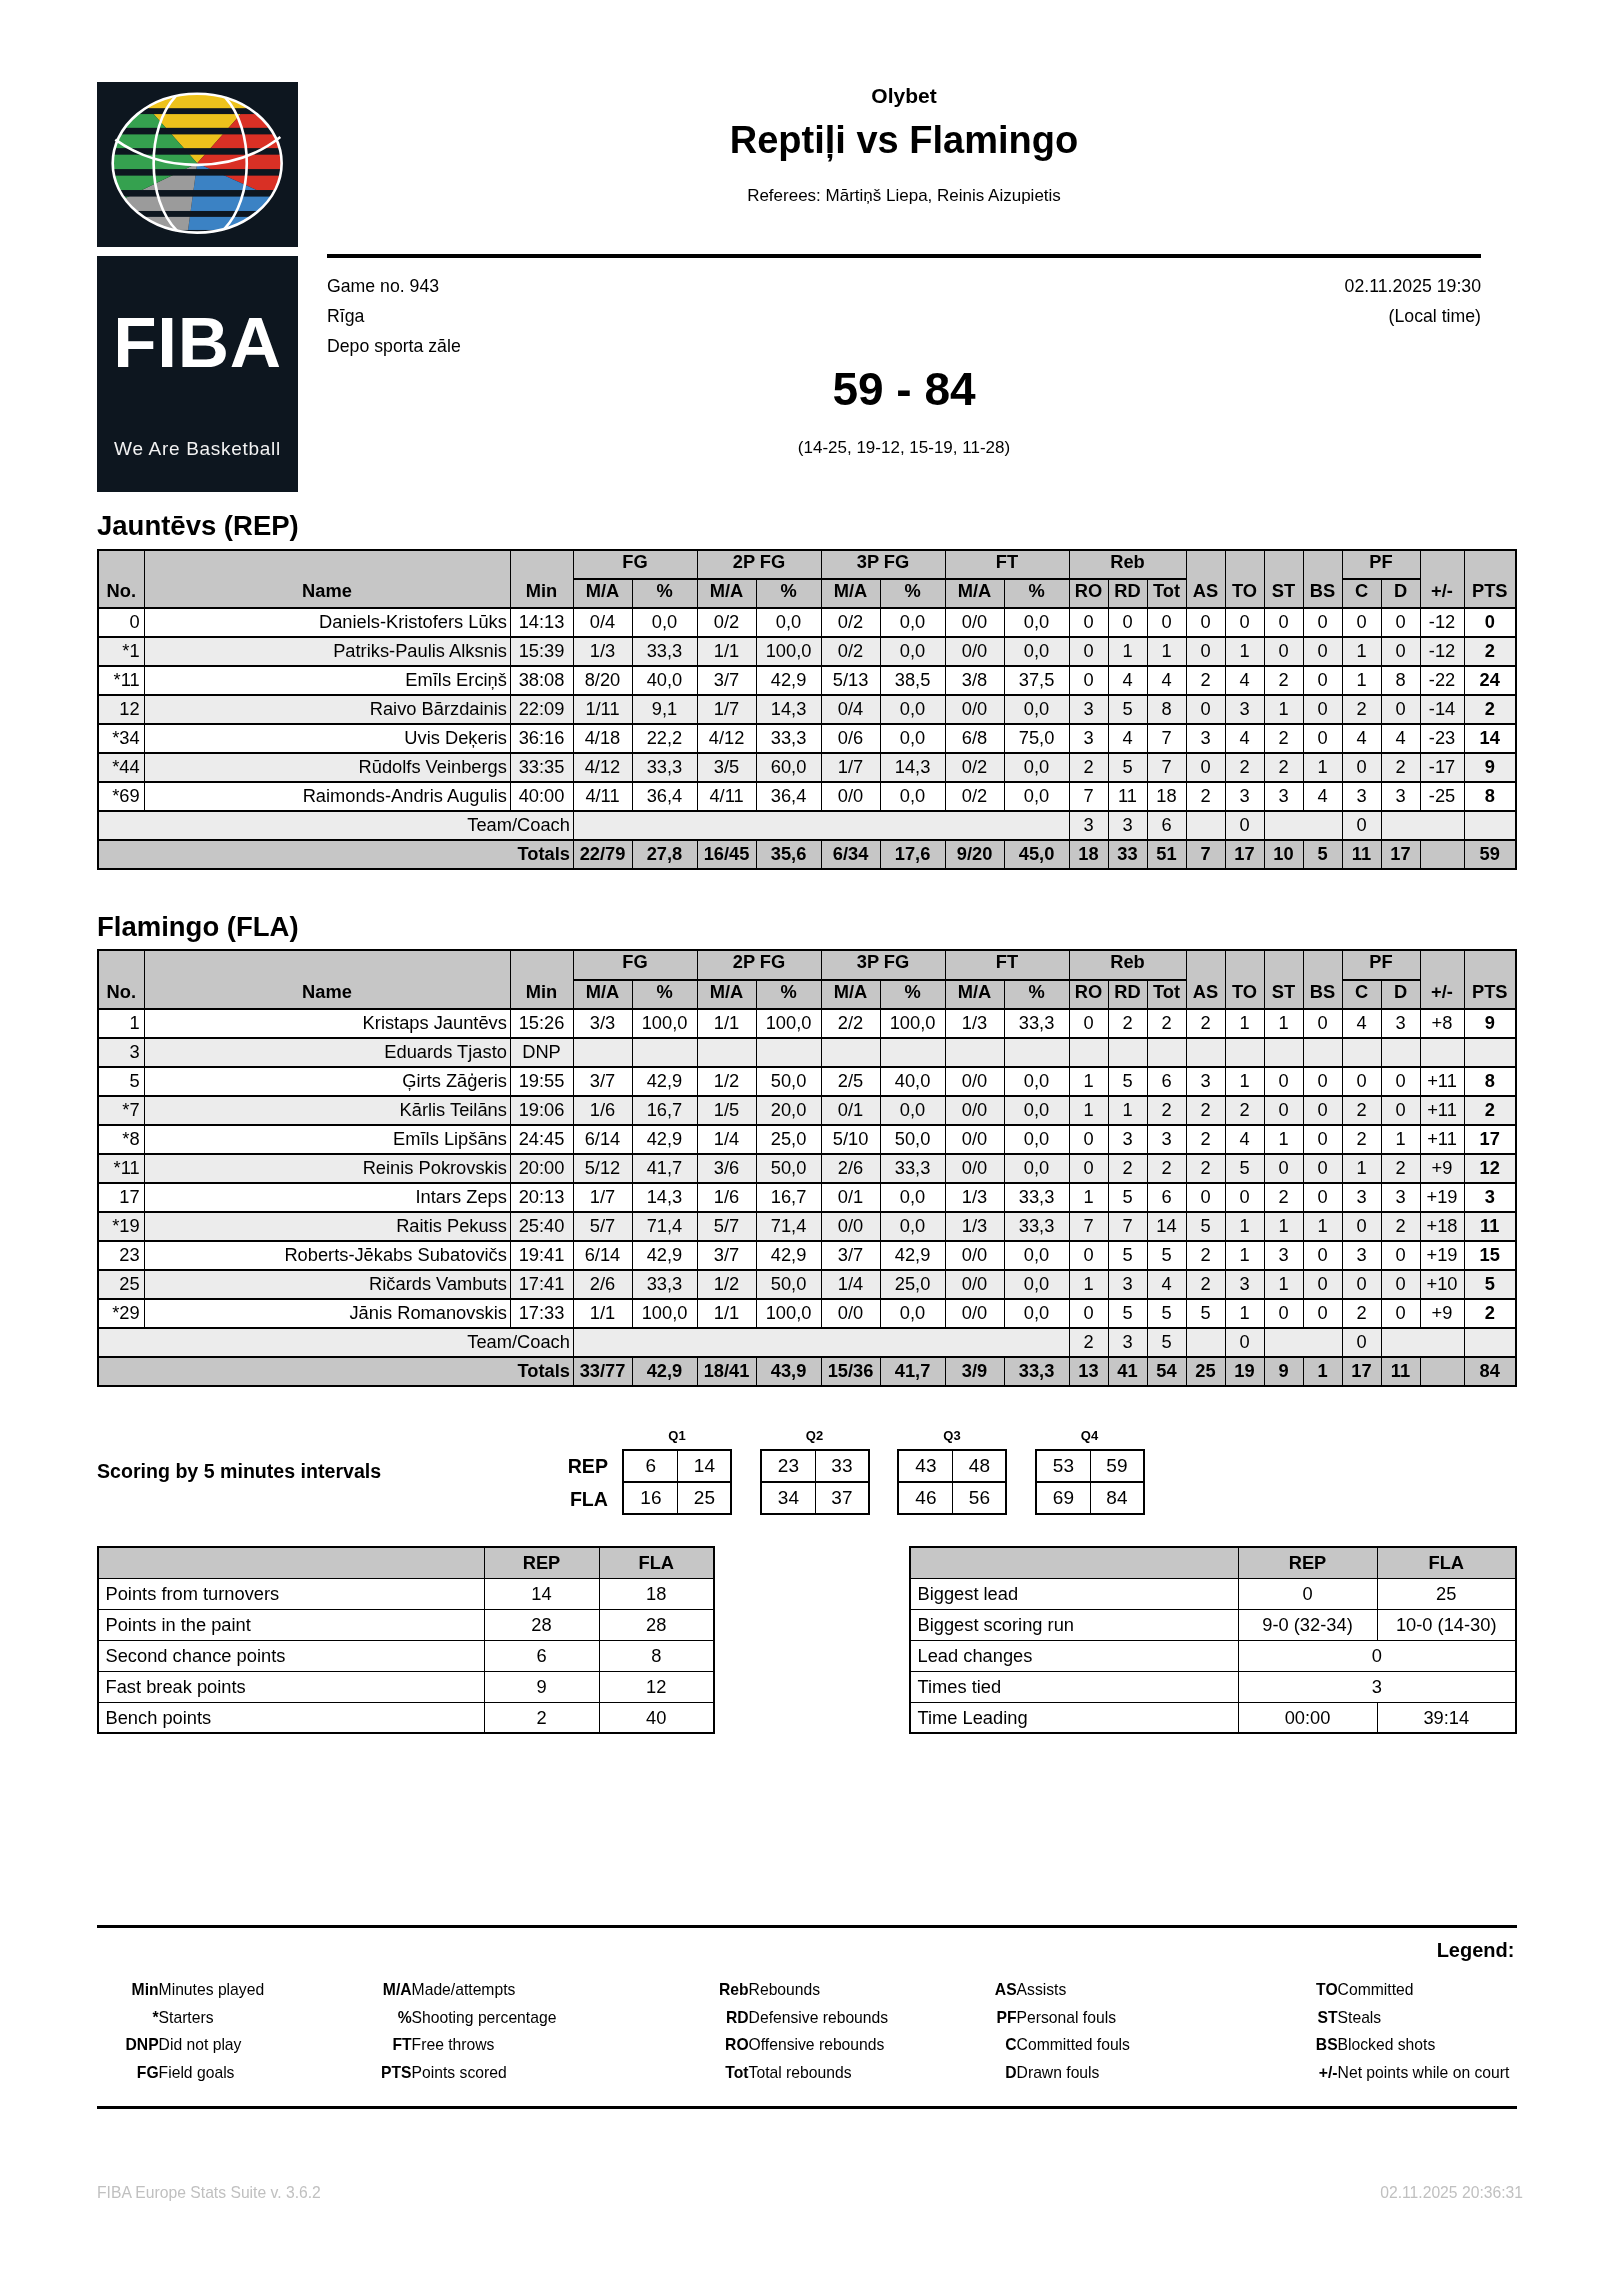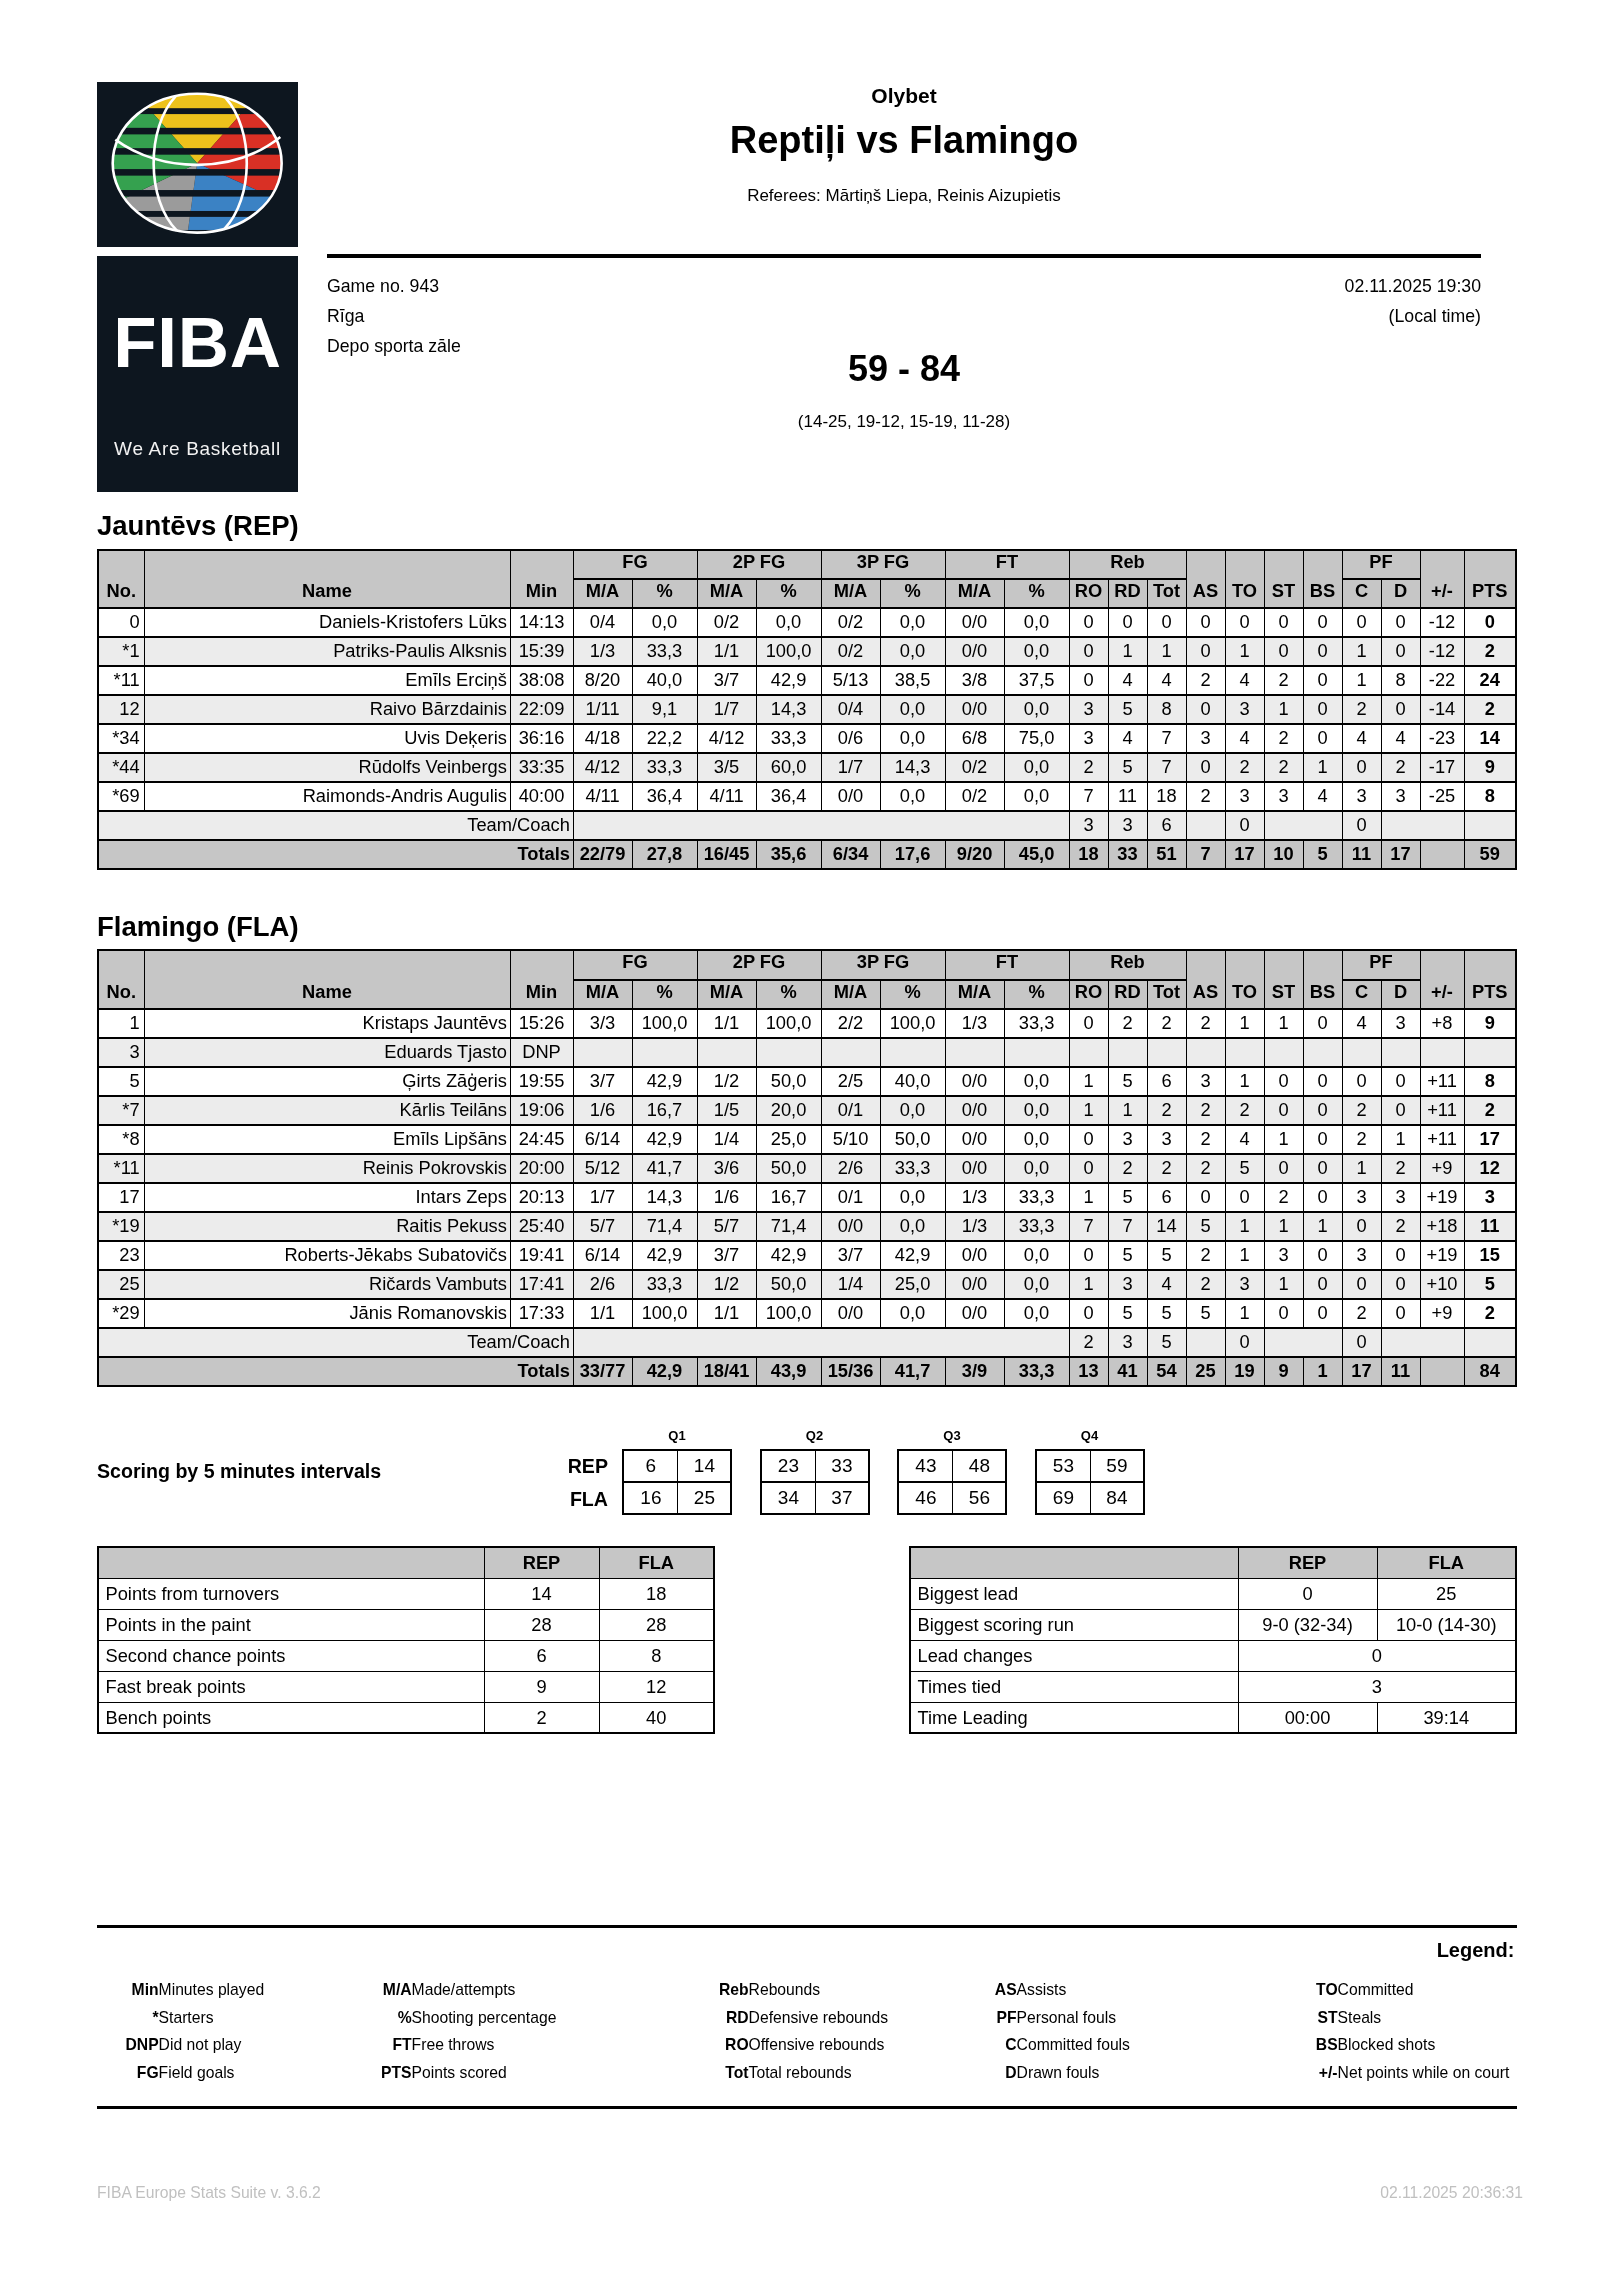--- a/index.html
+++ b/index.html
@@ -32,21 +32,21 @@
   }
   .header-center { position:absolute; left:230px; right:36px; top:84px; text-align:center; }
   .competition { font-size:21px; font-weight:bold; }
   .match-title { font-size:38px; font-weight:bold; margin-top:11px; }
   .referees { font-size:17px; margin-top:23.6px; }
   .header-rule { position:absolute; left:230px; right:36px; top:254px; height:3.9px; background:#000; }
   .game-info-left { position:absolute; left:230px; top:271px; font-size:17.7px; line-height:30px; }
   .game-info-right { position:absolute; right:36px; top:271px; font-size:17.7px; line-height:30px; text-align:right; }
   .official-block { position:absolute; left:230px; right:36px; top:327px; text-align:center; }
   .doc-title { font-size:37px; font-weight:bold; }
-  .final-score { font-size:36px; font-weight:bold; margin-top:21px; }
+  .final-score { font-size:46px; font-weight:bold; margin-top:35px; }
   .quarter-line { font-size:17px; margin-top:22px; }
 
   
   .team-heading { font-size:27.5px; font-weight:bold; margin:0 0 6.5px 0; }
   .team-section { margin-top:0; }
   table.stats {
     border-collapse:collapse; width:1420px; table-layout:fixed;
     font-size:18.3px; border:2.6px solid #000;
   }
   .stats th, .stats td {

